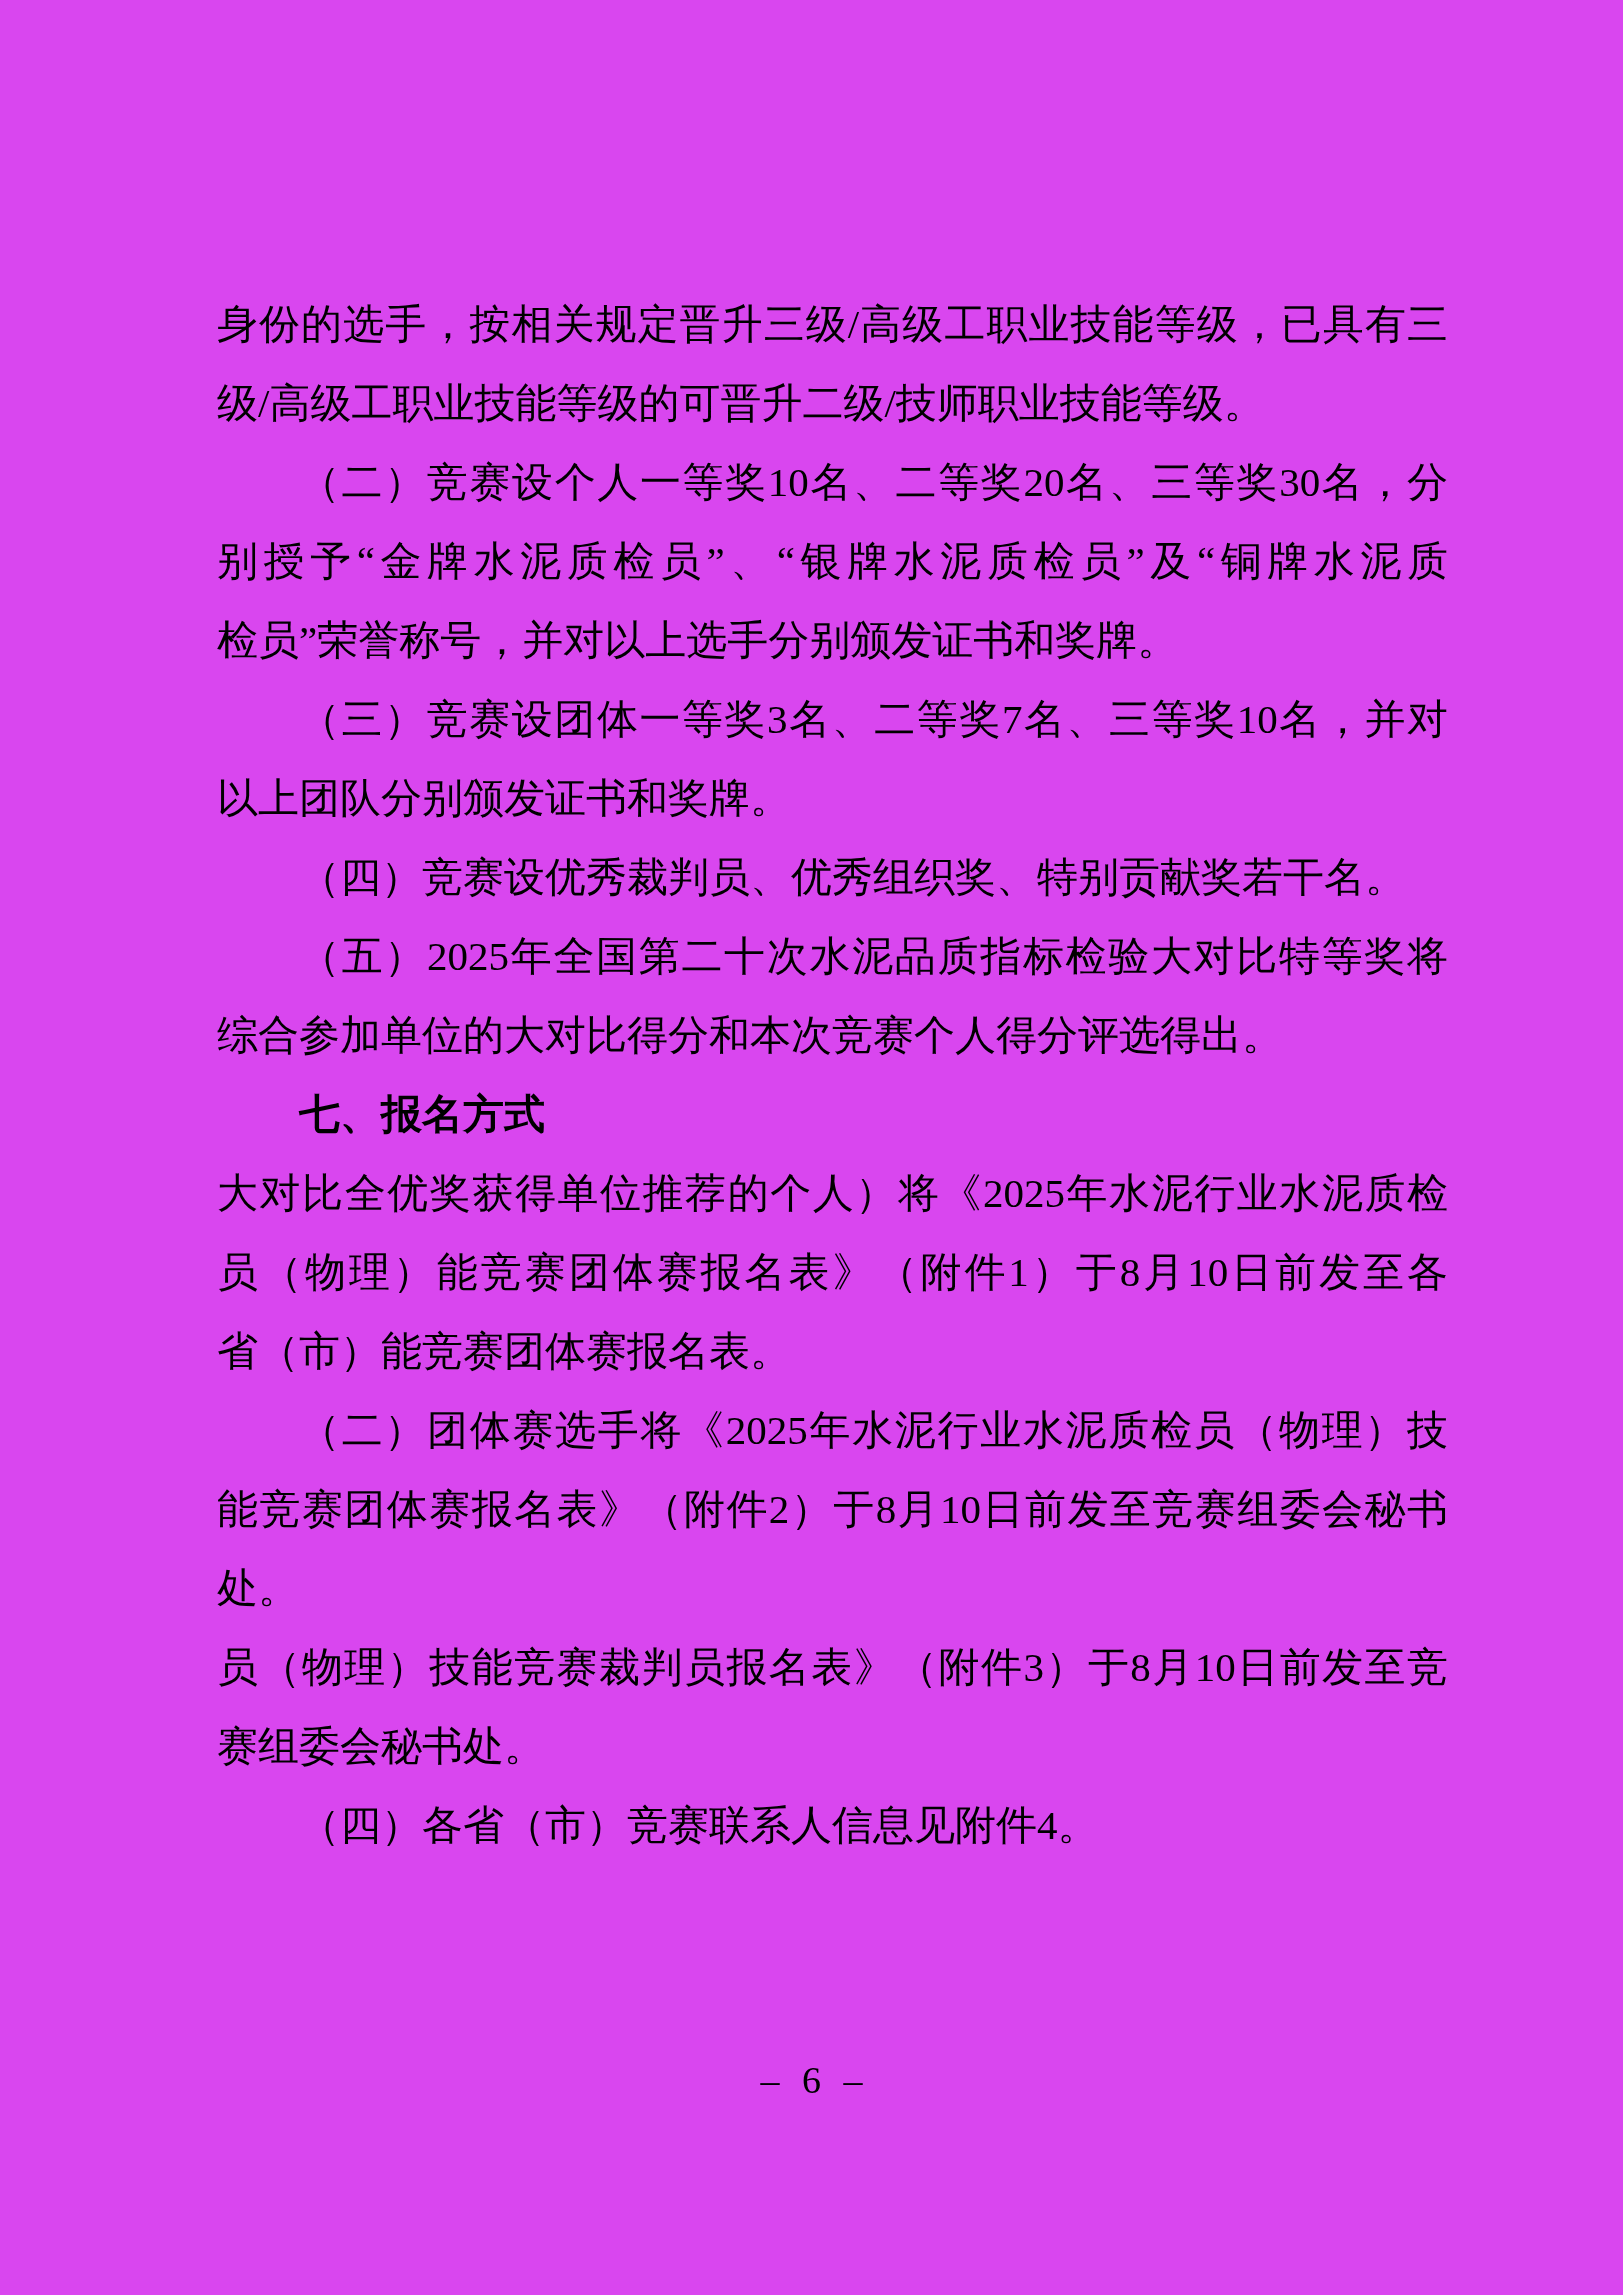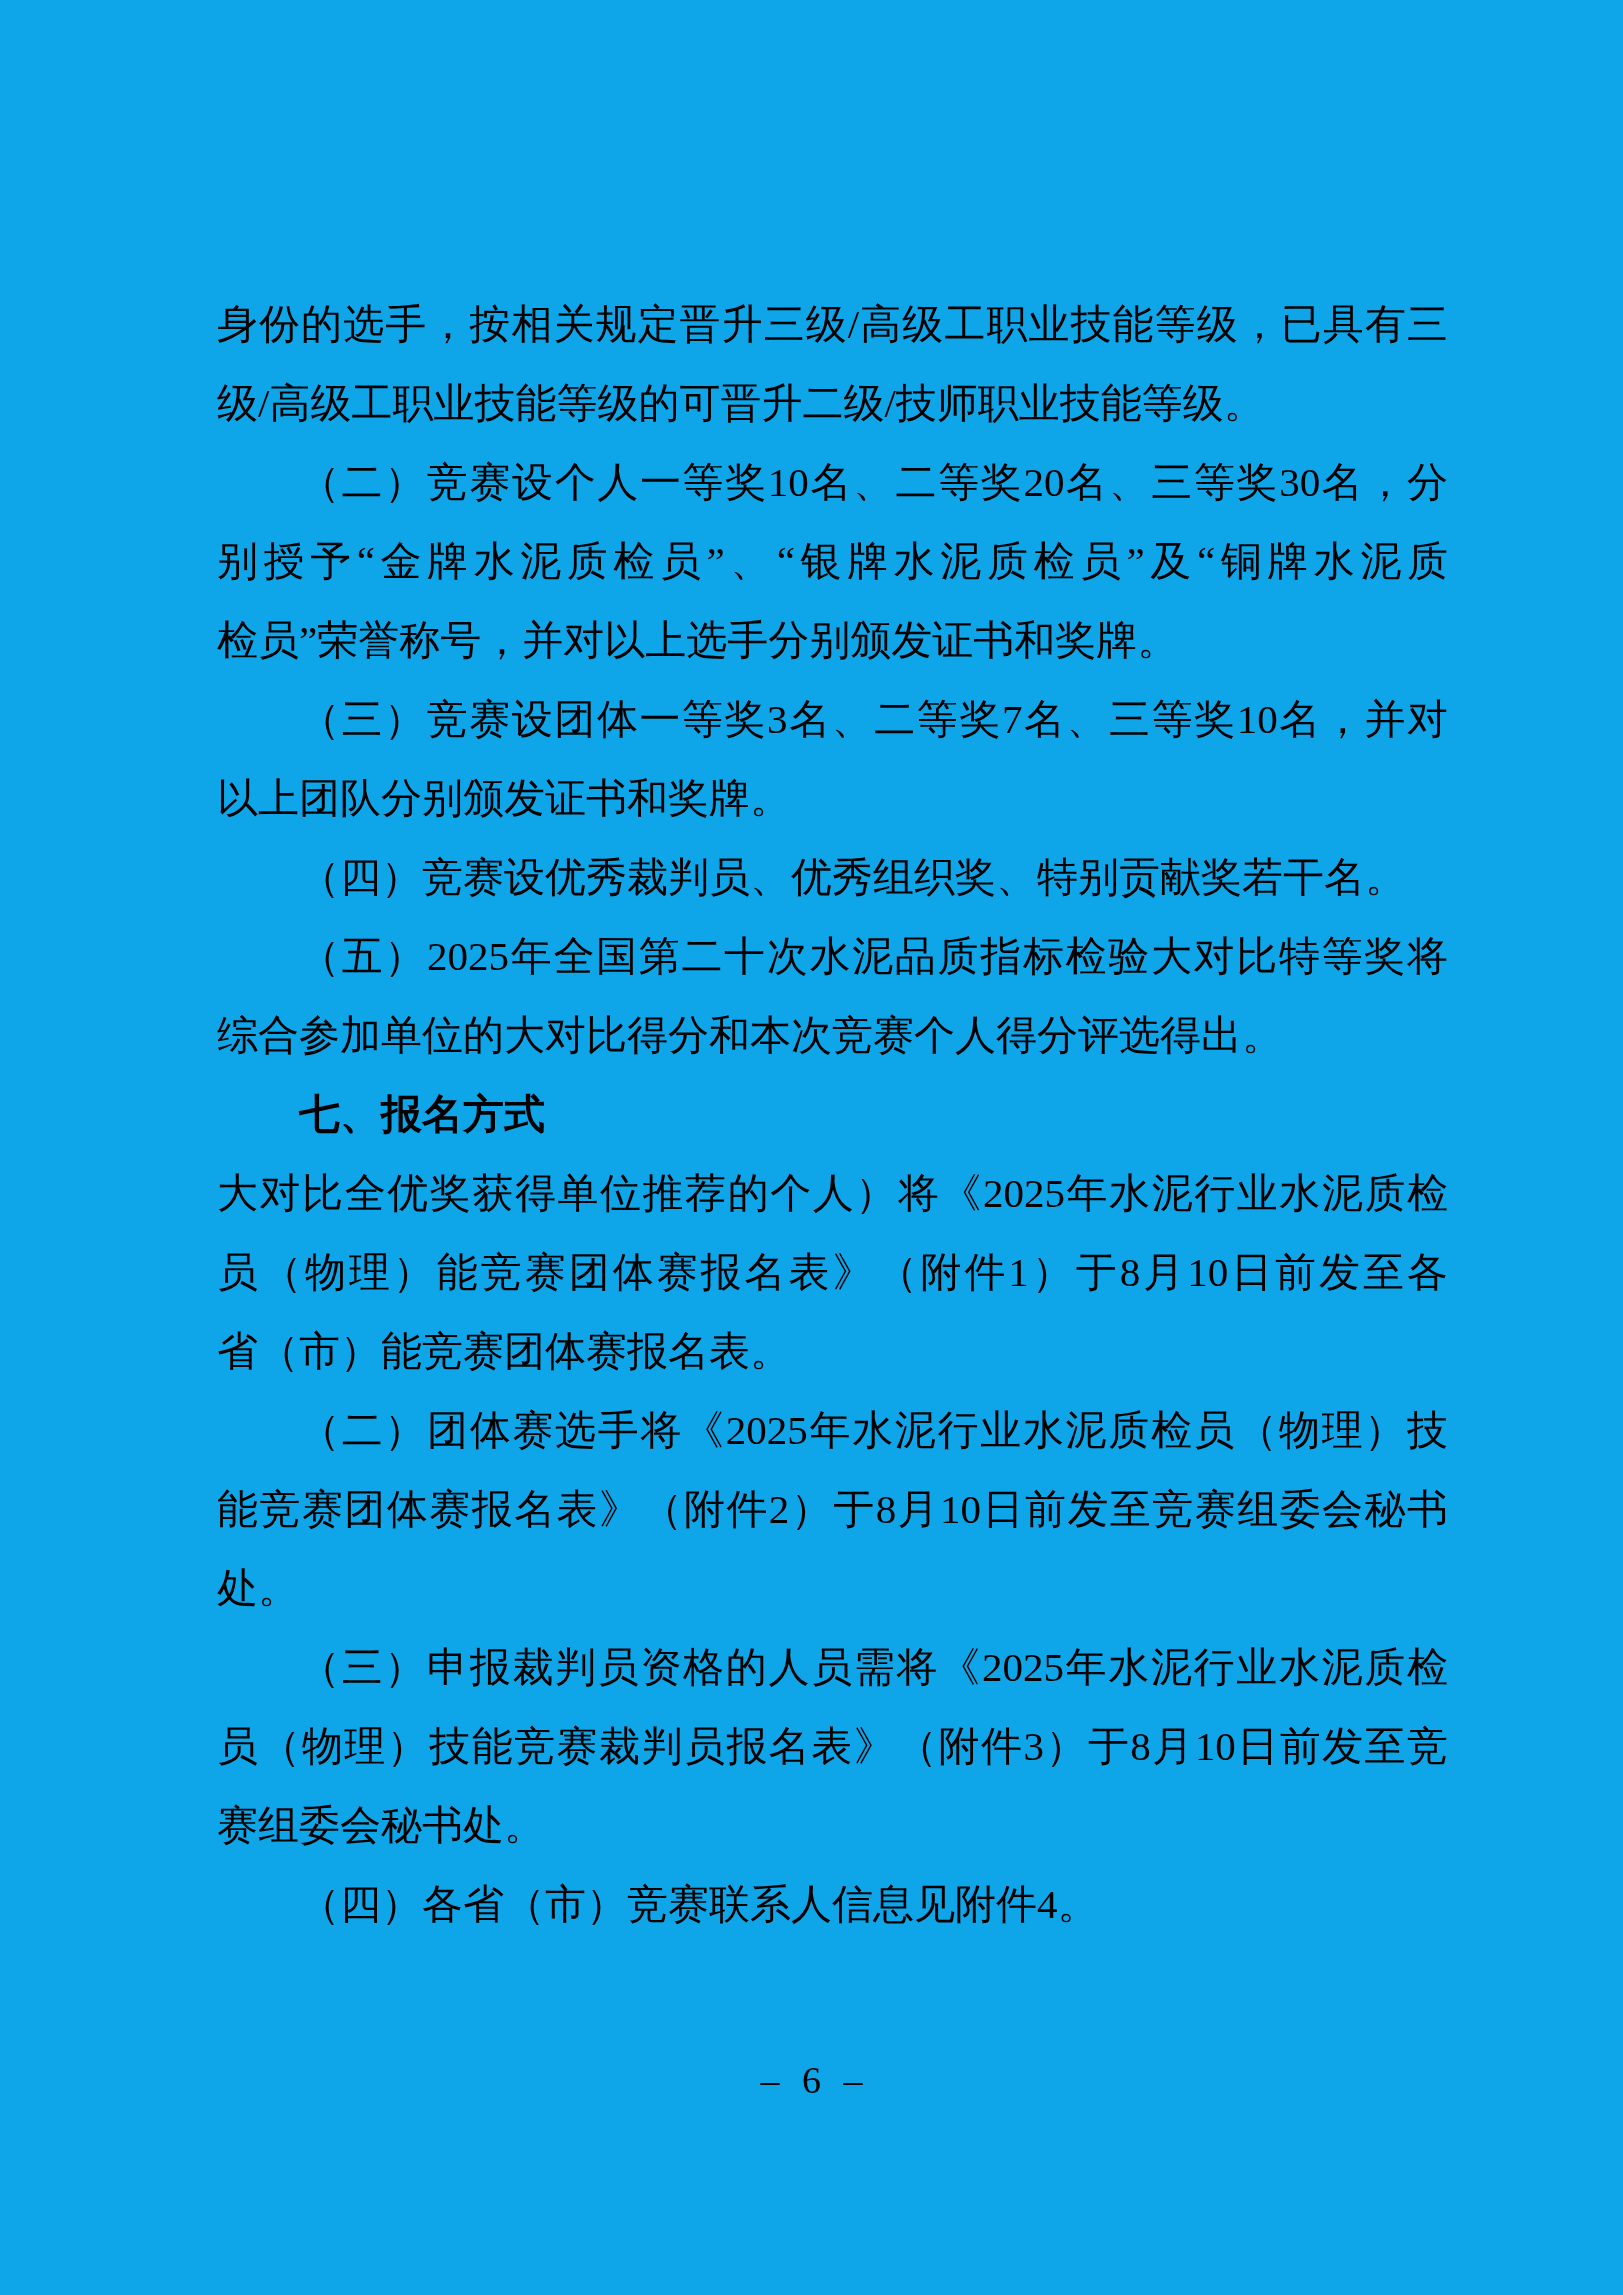--- a/index.html
+++ b/index.html
@@ -1,20 +1,20 @@
 <!DOCTYPE html>
 <html style="font-size:10.5px"><head>
 <meta charset="utf-8">
 <style>
   html, body { margin: 0; padding: 0; background: #e8e8e8; }
   .page {
     position: relative;
     width: 1623px;
     height: 2295px;
-    background: #0ea5e9;
+    background: #d946ef;
     color: #000000;
     font-family: "Liberation Serif", "DejaVu Serif", serif;
     overflow: hidden;
     margin: 0 auto;
   }
   .content {
     position: absolute;
     left: 217px;
     top: 285px;
     width: 1231px;
@@ -61,20 +61,19 @@
       <div class="line indent">（四）竞赛设优秀裁判员、优秀组织奖、特别贡献奖若干名。</div>
       <div class="line indent fill">（五）2025年全国第二十次水泥品质指标检验大对比特等奖将</div>
       <div class="line">综合参加单位的大对比得分和本次竞赛个人得分评选得出。</div>
       <div class="line indent heading">七、报名方式</div>
       <div class="line fill">大对比全优奖获得单位推荐的个人）将《2025年水泥行业水泥质检</div>
       <div class="line fill">员（物理）能竞赛团体赛报名表》（附件1）于8月10日前发至各</div>
       <div class="line">省（市）能竞赛团体赛报名表。</div>
       <div class="line indent fill">（二）团体赛选手将《2025年水泥行业水泥质检员（物理）技</div>
       <div class="line fill">能竞赛团体赛报名表》（附件2）于8月10日前发至竞赛组委会秘书</div>
       <div class="line">处。</div>
-      <div class="line indent fill">（三）申报裁判员资格的人员需将《2025年水泥行业水泥质检</div>
       <div class="line fill">员（物理）技能竞赛裁判员报名表》（附件3）于8月10日前发至竞</div>
       <div class="line">赛组委会秘书处。</div>
       <div class="line indent">（四）各省（市）竞赛联系人信息见附件4。</div>
     </div>
   <div class="footer">– 6 –</div>
 </div>
 
 
 </body></html>

